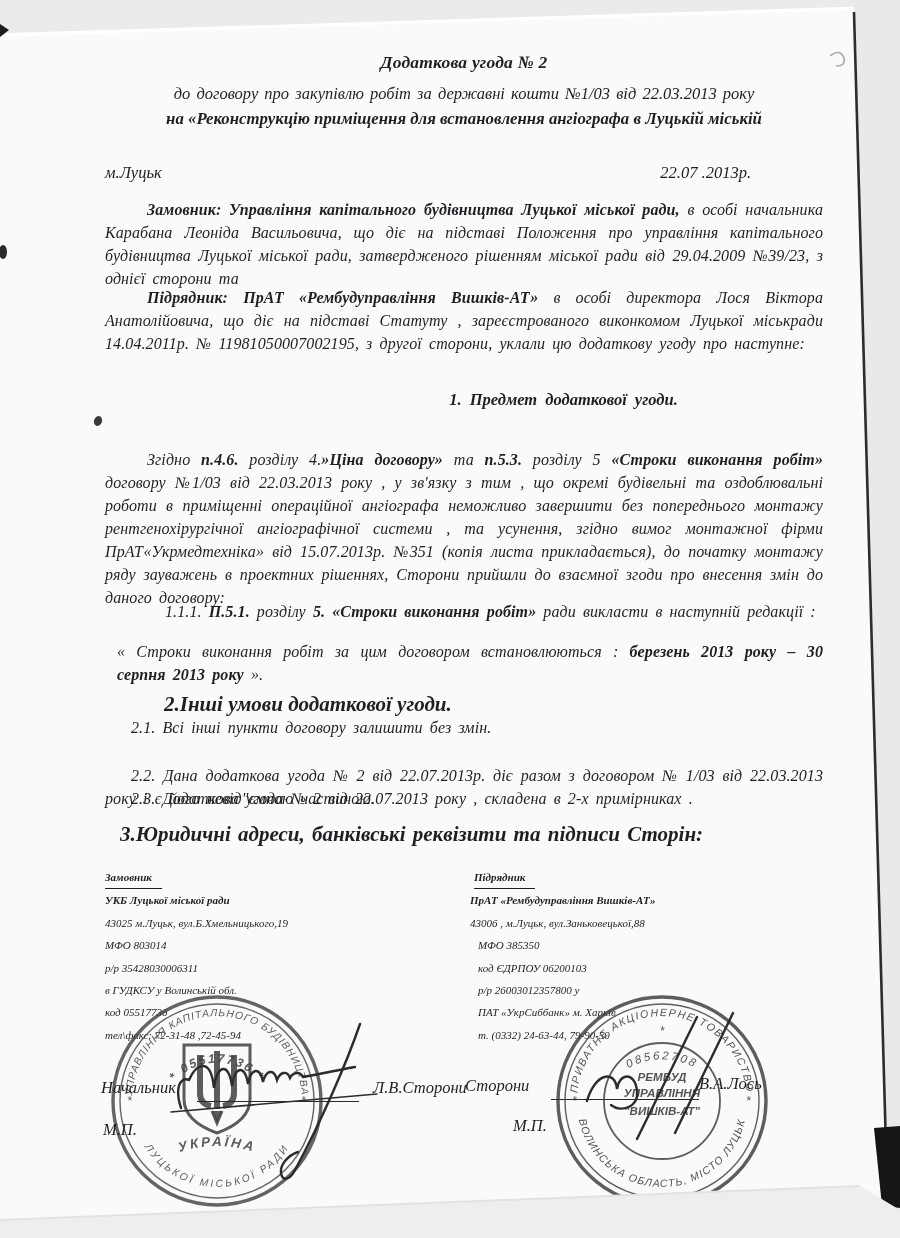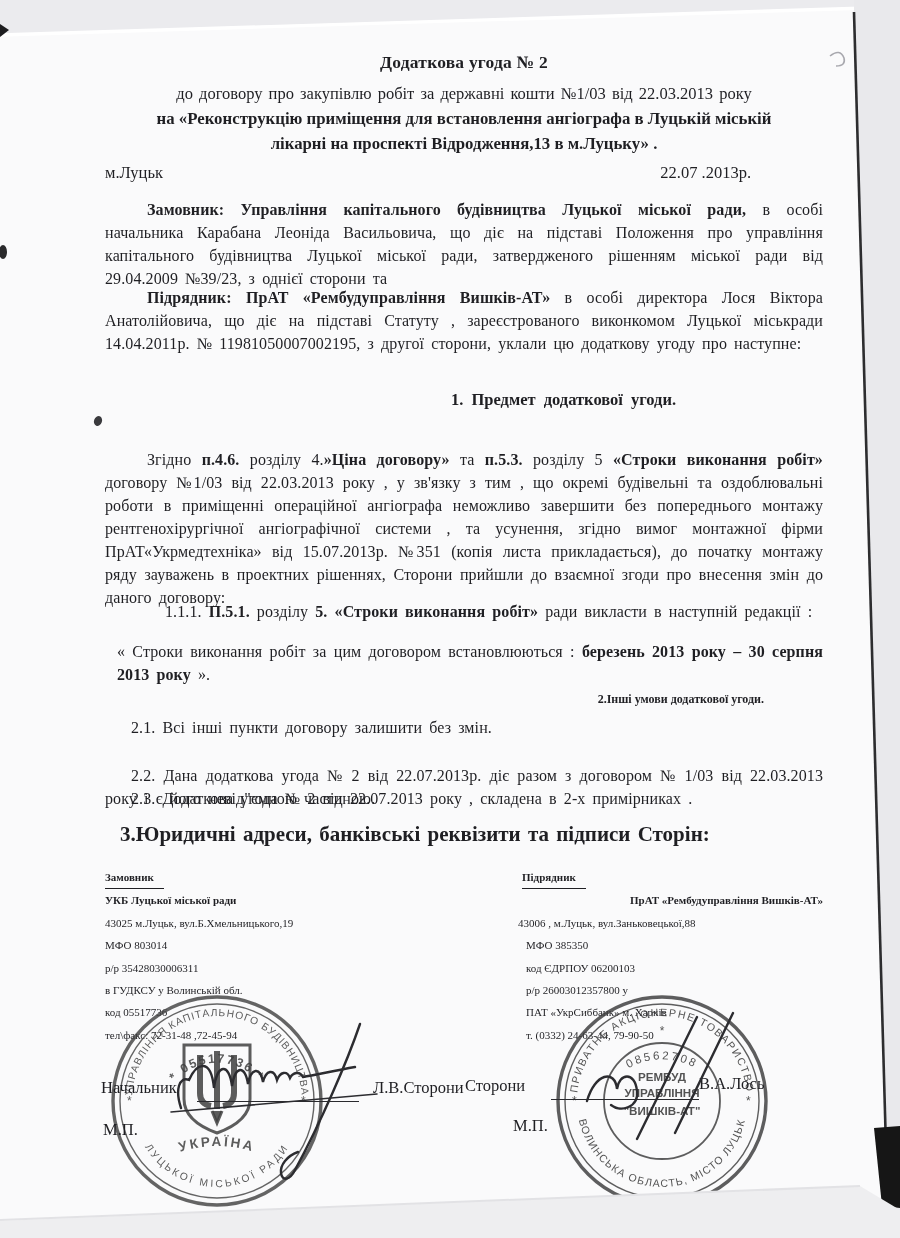--- a/index.html
+++ b/index.html
@@ -2,67 +2,66 @@
 <html><head>
 <meta charset="utf-8">
 <style>
   html,body{margin:0;padding:0;}
   body{
     width:900px;height:1238px;position:relative;overflow:hidden;
     background:#fafafb;
     font-family:"Liberation Serif", serif;
     color:#1f1f23;
   }
-  .content{position:absolute;left:105px;top:0;width:718px;height:1238px;}
+  .content{position:absolute;left:105px;top:0;width:718px;height:1238px;font-style:italic;}
   .abs{position:absolute;left:0;width:718px;}
   .center{text-align:center;}
   .doc-title{top:52px;font-size:17.5px;font-weight:bold;letter-spacing:.2px;}
   .doc-sub1{top:84px;font-size:16.5px;word-spacing:2px;}
   .doc-sub2{top:109px;font-size:16.8px;font-weight:bold;}
   .doc-sub3{top:134px;font-size:16.8px;font-weight:bold;}
   .row-place{top:163px;display:flex;justify-content:space-between;font-size:16.5px;gap:36px;}
   .row-place .date{padding-right:72px;}
   p.para{margin:0;font-size:16px;line-height:23px;text-align:justify;word-spacing:3px;letter-spacing:.1px;}
   .p1{top:198px;text-indent:42px;}
   .p2{top:286px;text-indent:42px;}
   .h1{top:390px;margin-left:199px;width:519px;font-size:16.5px;font-weight:bold;text-align:center;word-spacing:4px;}
   .p3{top:448px;text-indent:42px;line-height:23.2px;}
   .p4{top:600px;text-indent:60px;}
   .p5{top:640px;word-spacing:5px;padding-left:12px;width:706px;}
-  .h2{top:692px;margin-left:59px;width:600px;font-size:12px;font-weight:bold;text-align:right;}
+  .h2{top:692px;margin-left:59px;width:600px;font-size:21px;font-weight:bold;text-align:left;}
   .i21{top:716px;text-indent:26px;}
   .i22{top:764px;text-indent:26px;}
   .i23{top:787px;text-indent:26px;}
   .h3{top:822px;margin-left:15px;width:688px;font-size:21px;font-weight:bold;word-spacing:2px;}
   .cols{top:866px;display:flex;}
   .col{font-size:11px;line-height:22.4px;}
   .col-left{width:365px;}
   .col-right{width:353px;}
   .role{font-weight:bold;display:inline-block;border-bottom:1.6px solid #1f1f23;padding-right:10px;}
   .col .name{font-weight:bold;}
-  .col-right div{padding-left:8px;margin-left:48px;}
+  .col-right div{padding-left:8px;}
   .col-right .role-wrap{padding-left:4px;}
-  .col-right .name{padding-left:0;text-align:right;}
+  .col-right .name{padding-left:0;}
   .col-right .addr{padding-left:0;}
   .sig-region{position:absolute;top:1050px;left:0;width:718px;height:188px;font-size:16.5px;}
   .sig-region .lbl{position:absolute;white-space:nowrap;}
   .sig-line{position:absolute;border-bottom:1.6px solid #2a2a2e;height:1px;}
   .stamp{position:absolute;filter:blur(.3px);}
   .signature{position:absolute;}
   .overlay{position:absolute;left:0;top:0;z-index:50;pointer-events:none;}
 </style>
 </head>
 <body>
 
 <div class="content">
 
   <div class="abs center doc-title">Додаткова угода № 2</div>
   <div class="abs center doc-sub1">до  договору про закупівлю робіт за державні кошти №1/03 від 22.03.2013 року</div>
   <div class="abs center doc-sub2">на «Реконструкцію приміщення для встановлення ангіографа в Луцькій міській</div>
-  <div class="abs center doc-sub3">лікарні на проспекті Відродження,13 в м.Луцьку»  .</div>
 
   <div class="abs row-place">
     <span class="place">м.Луцьк</span>
     <span class="date">22.07 .2013р.</span>
   </div>
 
   <p class="abs para p1"><b>Замовник: Управління капітального будівництва Луцької міської ради,</b><span> в особі начальника Карабана Леоніда Васильовича, що діє на підставі Положення про управління капітального будівництва Луцької міської ради, затвердженого рішенням міської ради від 29.04.2009 №39/23, з однієї сторони та</span></p>
 
   <p class="abs para p2"><b>Підрядник: ПрАТ «Рембудуправління Вишків-АТ»</b><span> в особі директора Лося Віктора Анатолійовича, що діє на підставі Статуту , зареєстрованого виконкомом Луцької міськради 14.04.2011р. № 11981050007002195, з другої сторони, уклали цю додаткову угоду про наступне:</span></p>
 

